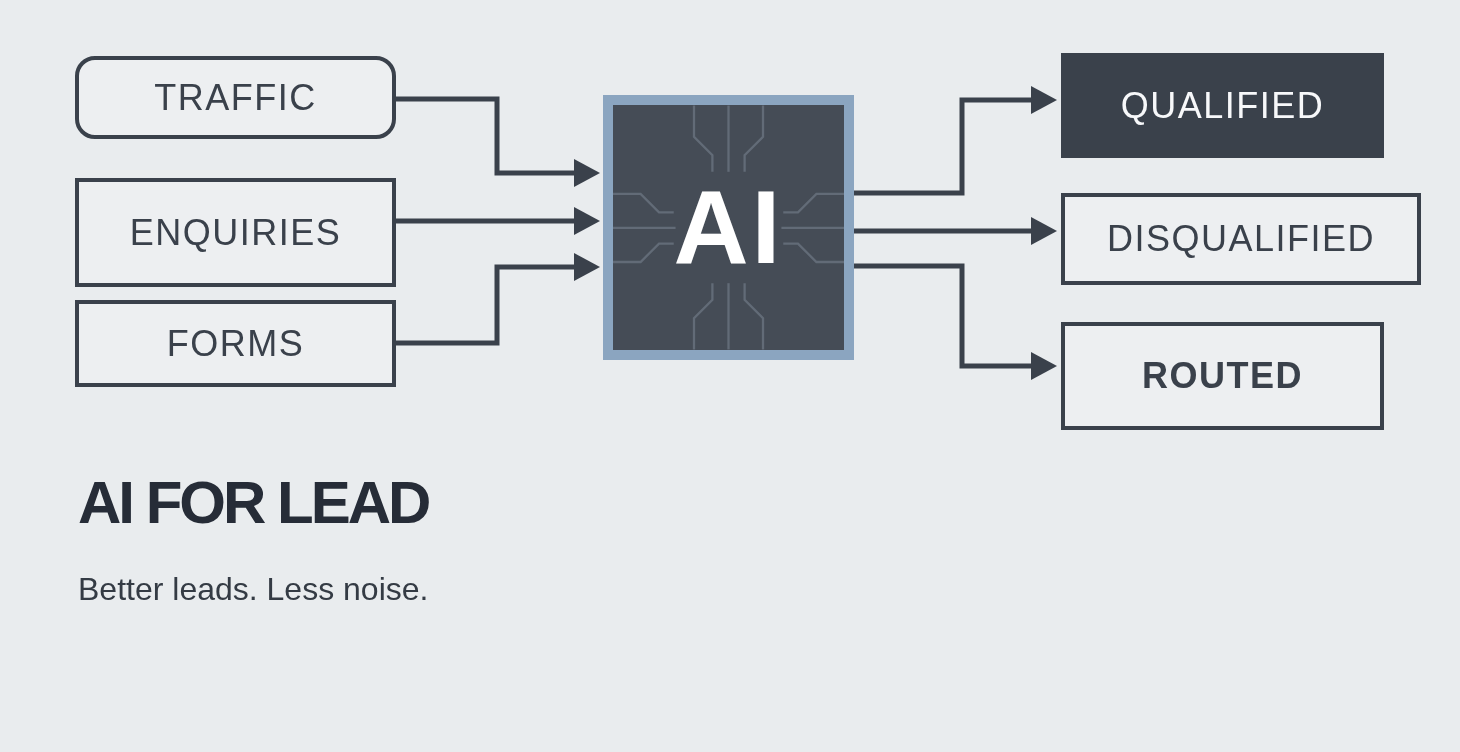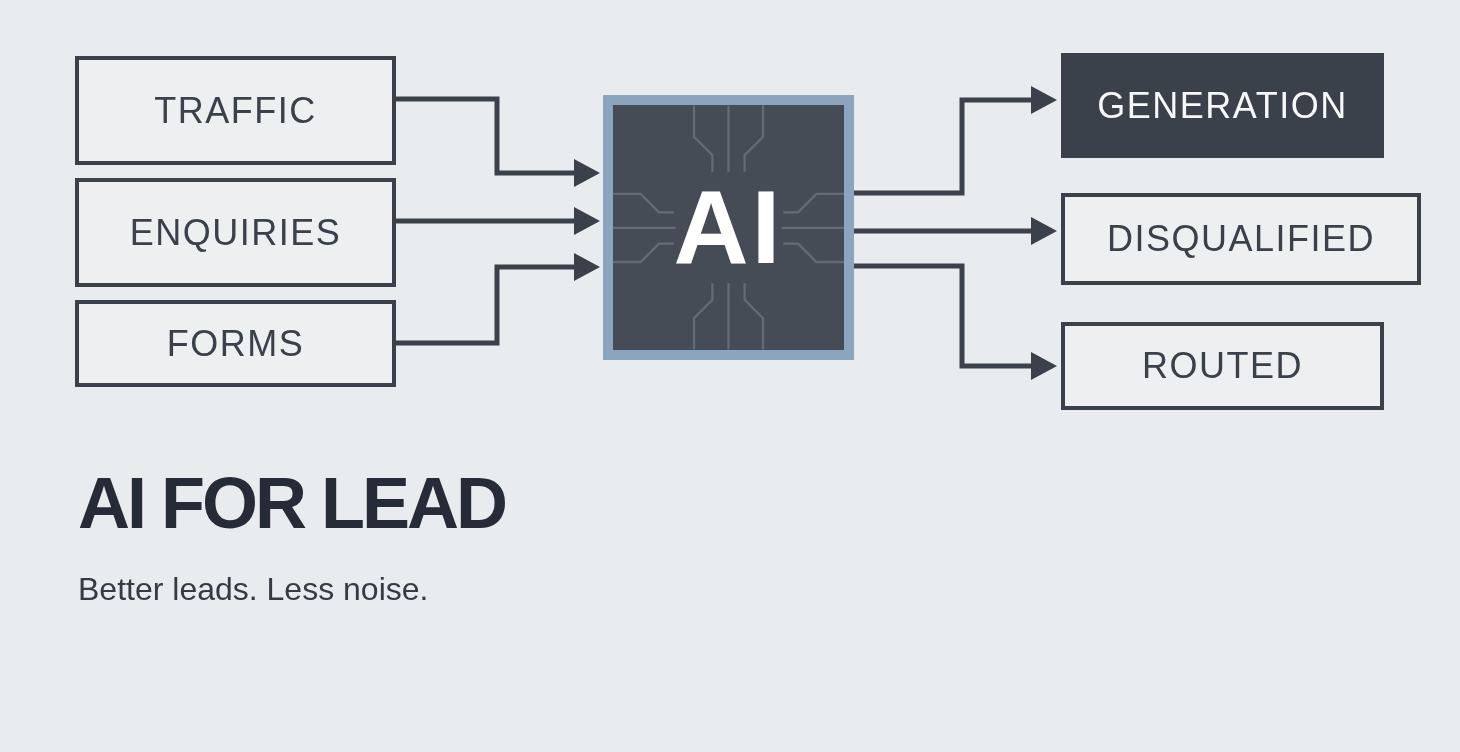--- a/index.html
+++ b/index.html
@@ -29,26 +29,26 @@
     background:var(--box-bg);
     display:flex;align-items:center;justify-content:center;
     font-size:36px;letter-spacing:1.5px;font-weight:500;
     color:var(--ink);
   }
   .flow-box.filled{
     background:var(--ink);
     border-color:var(--ink);
     color:var(--light-text);
   }
-  #box-traffic   {left:75px; top:56px;  width:321px;height:109px;}
+  #box-traffic   {left:75px; top:56px;  width:321px;height:83px;border-radius:20px;}
   #box-enquiries {left:75px; top:178px; width:321px;height:109px;}
   #box-forms     {left:75px; top:300px; width:321px;height:87px;}
   #box-qualified   {left:1061px;top:53px; width:323px;height:105px;}
   #box-disqualified{left:1061px;top:193px;width:360px;height:92px;}
-  #box-routed      {left:1061px;top:322px;width:323px;height:88px;}
+  #box-routed      {left:1061px;top:322px;width:323px;height:108px;font-weight:bold;}
 
   
   .chip{
     position:absolute;left:603px;top:95px;width:251px;height:265px;
     background:var(--chip-bg);
     border:10px solid var(--chip-border);
   }
   .chip svg{position:absolute;inset:0;width:100%;height:100%;}
   .chip .chip-label{
     position:absolute;inset:0;
@@ -59,21 +59,21 @@
   .trace{stroke:var(--chip-trace);stroke-width:2.5;fill:none;}
 
   
   #connectors{position:absolute;left:0;top:0;width:1460px;height:460px;}
   .connector{stroke:var(--ink);stroke-width:5;fill:none;}
   .arrowhead{fill:var(--ink);stroke:none;}
 
   
   .title-block{position:absolute;left:78px;top:458px;width:1300px;}
   .headline{
-    font-size:72px;line-height:90px;font-weight:bold;letter-spacing:-3px;
+    font-size:60px;line-height:90px;font-weight:bold;letter-spacing:-3px;
     color:var(--heading);
   }
   .tagline{
     margin-top:18px;
     font-size:32px;line-height:46px;font-weight:400;
     color:var(--subtitle);
   }
 </style>
 </head>
 <body>
@@ -127,21 +127,21 @@
       <path class="trace" d="M0 170 H30 L50 150 H66"></path>
 
       <path class="trace" d="M251 133 H183"></path>
       <path class="trace" d="M251 96 H221 L201 116 H185"></path>
       <path class="trace" d="M251 170 H221 L201 150 H185"></path>
     </svg>
     <div class="chip-label">AI</div>
   </div>
 
   <div class="flow-box filled" id="box-qualified">
-    <span>GENERATION</span>
+    <span>QUALIFIED</span>
   </div>
   <div class="flow-box" id="box-disqualified">
     <span>DISQUALIFIED</span>
   </div>
   <div class="flow-box" id="box-routed">
     <span>ROUTED</span>
   </div>
 
   <div class="title-block">
     <div class="headline">

